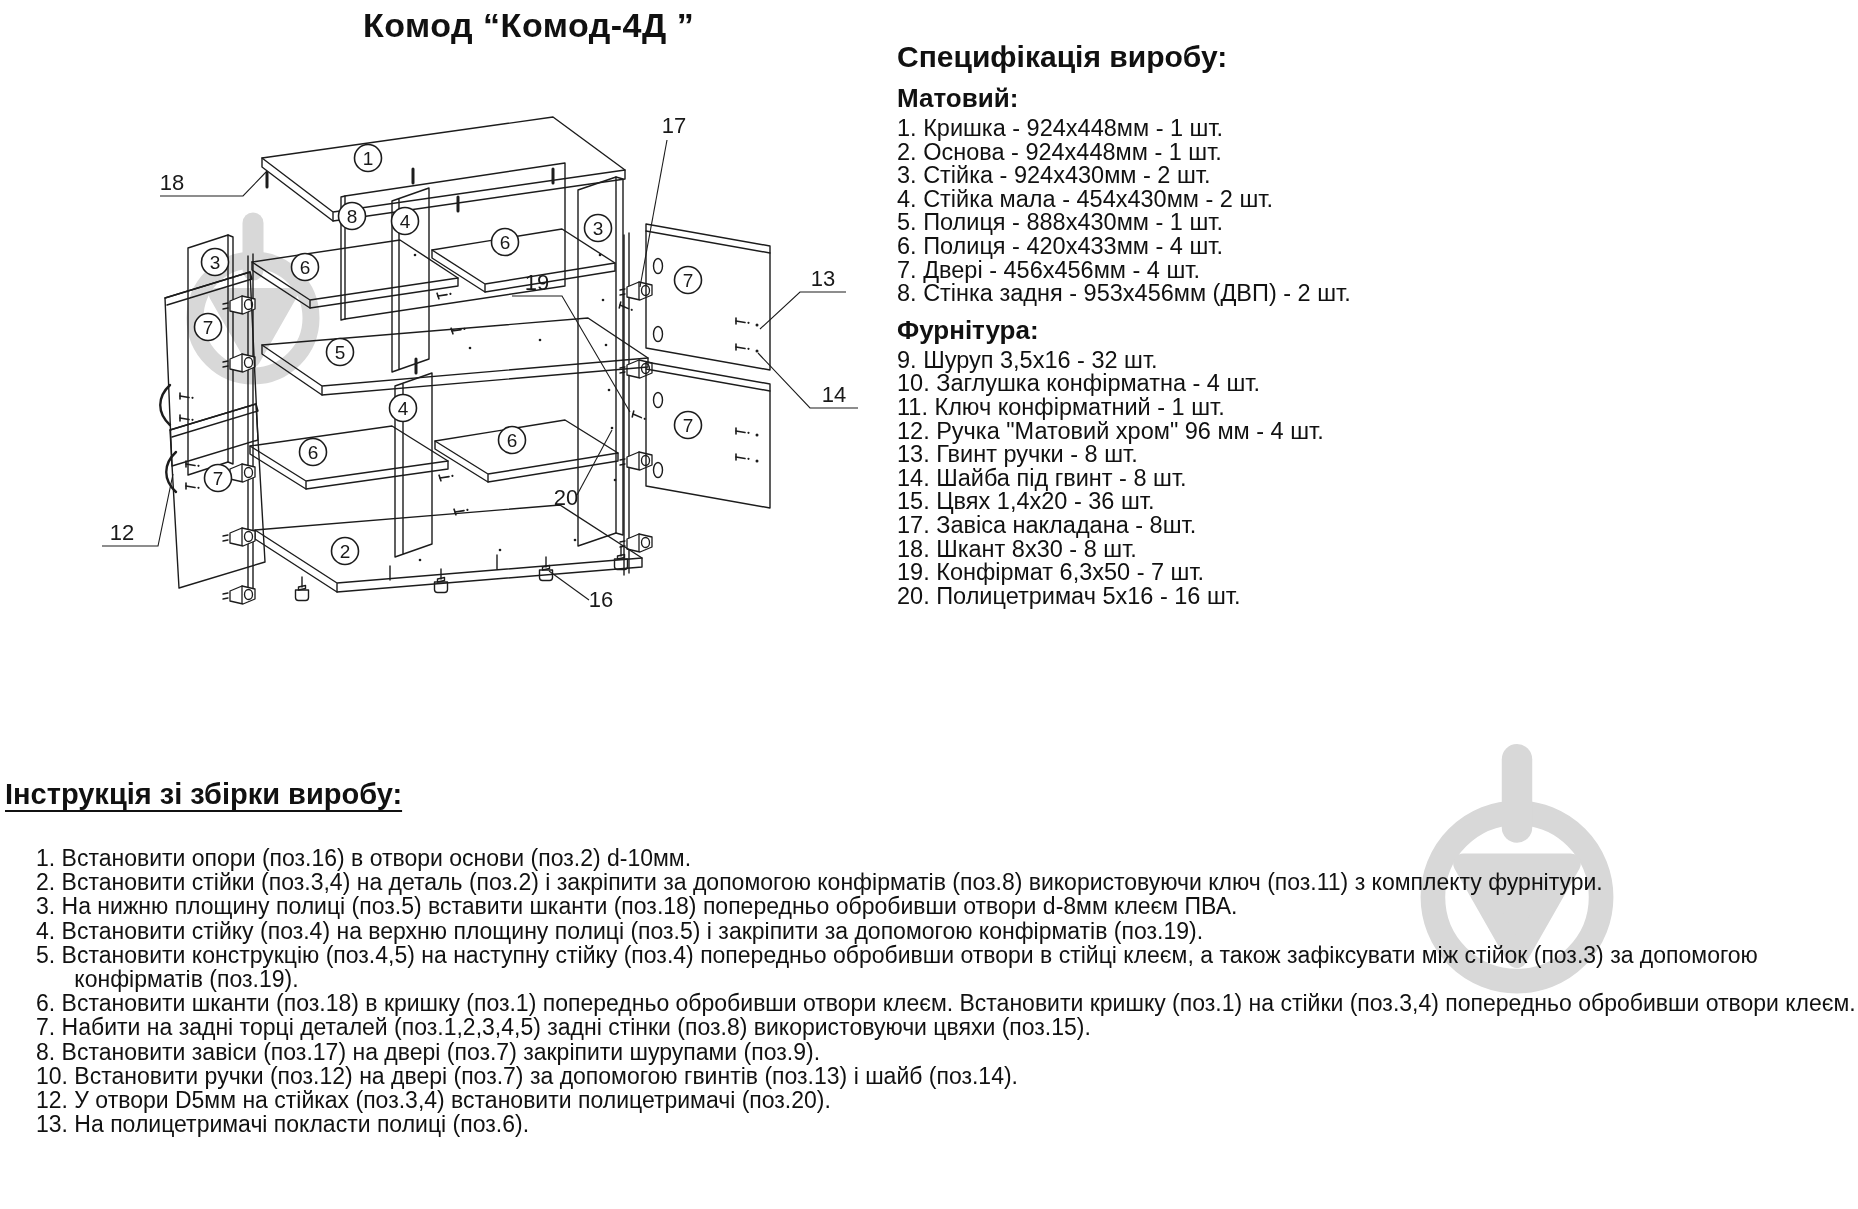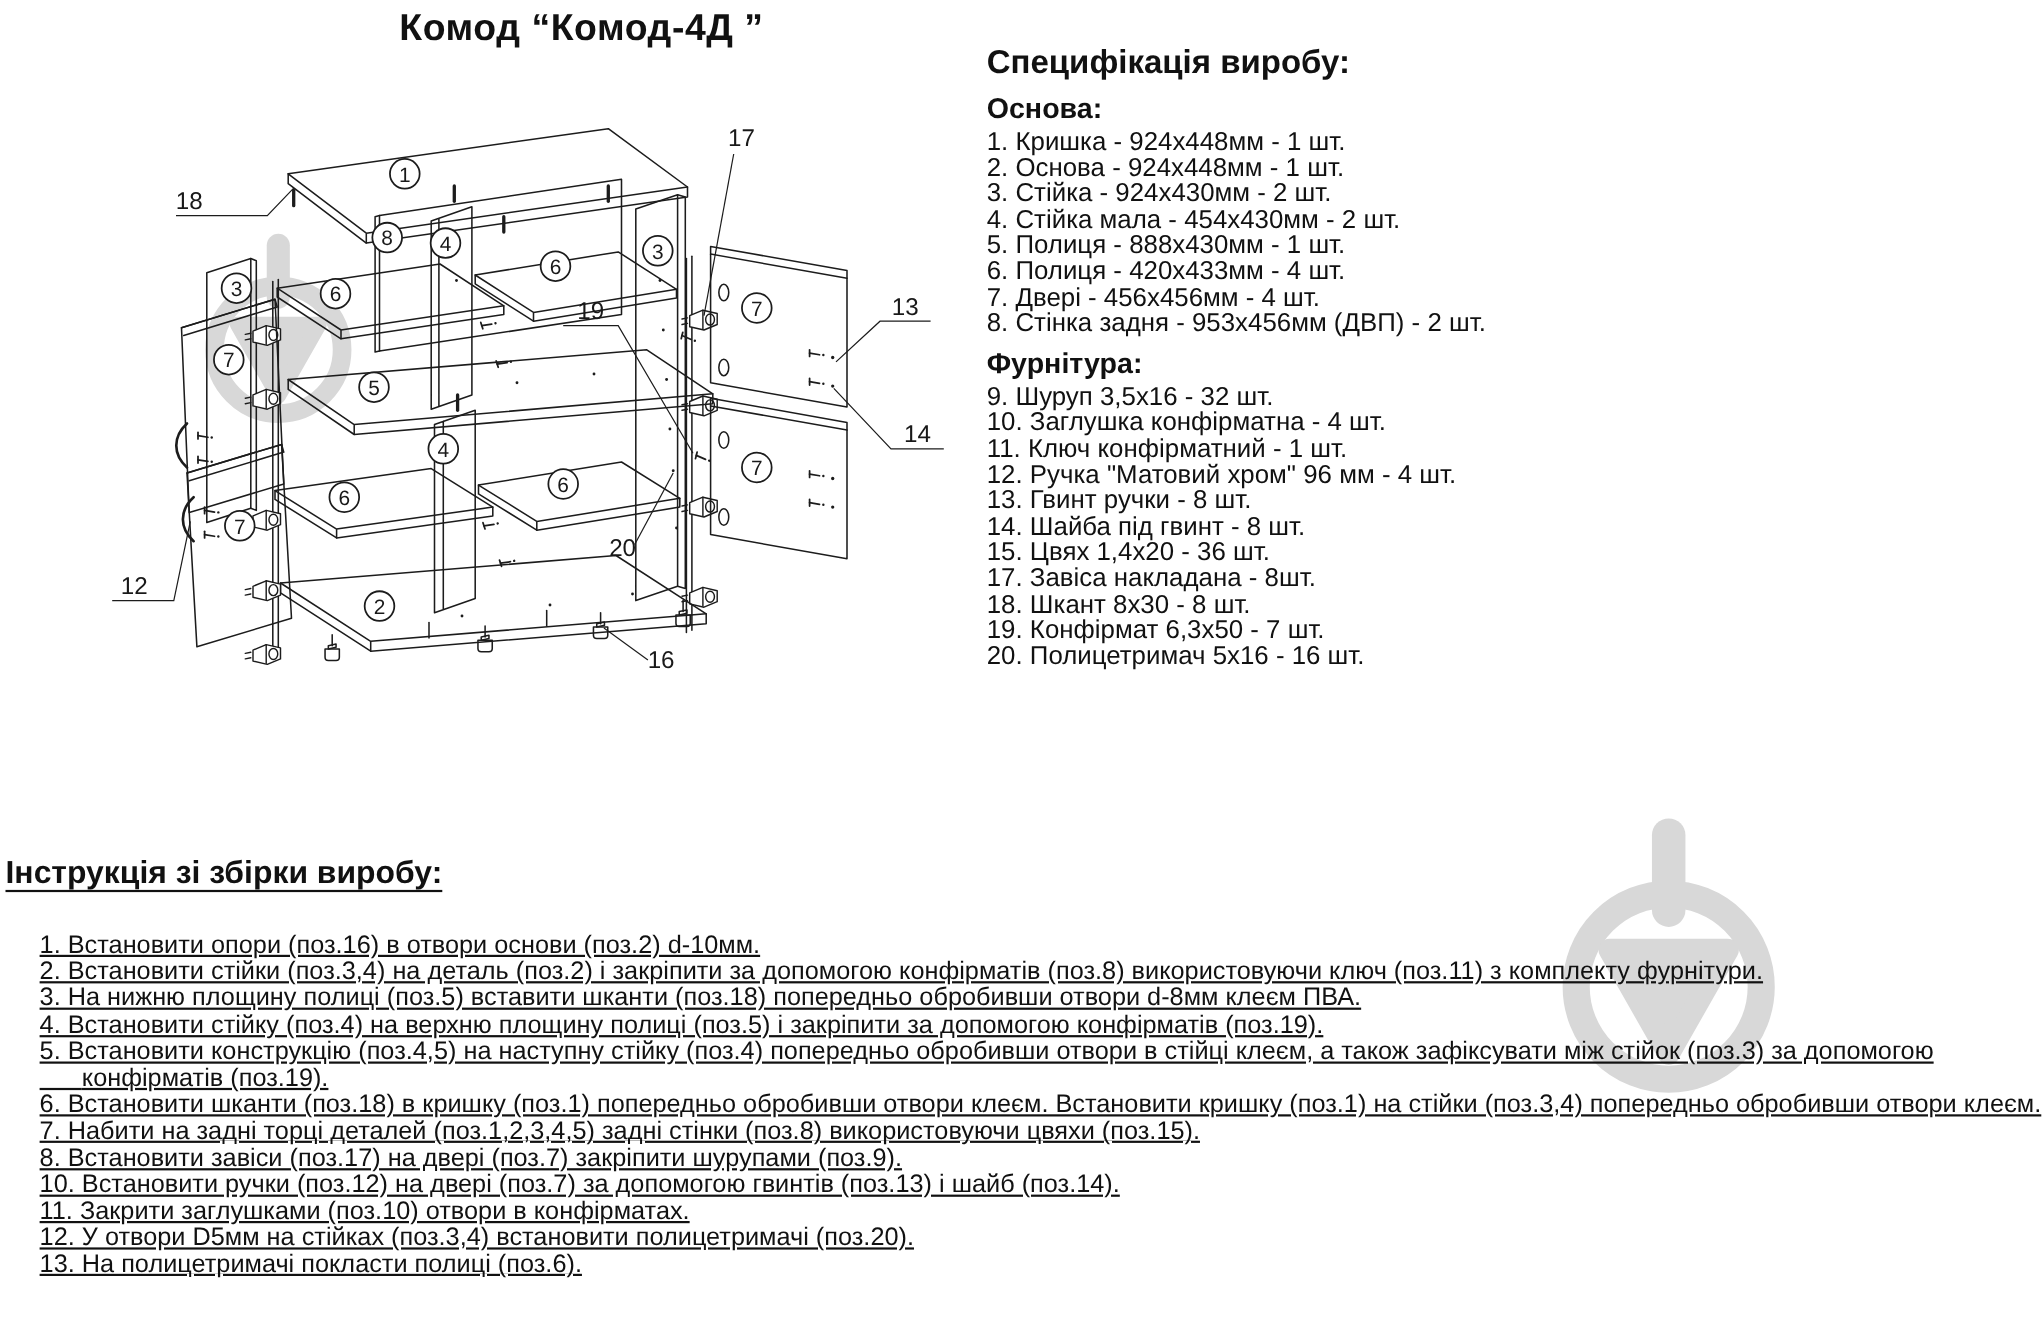--- a/index.html
+++ b/index.html
@@ -11,21 +11,21 @@
   .spec{left:897px;top:40px;width:600px;}
   .spec-heading{font-size:30px;font-weight:bold;
                 text-decoration-thickness:2px;text-underline-offset:5px;}
   .spec-sub{font-size:26px;font-weight:bold;margin-top:9px;}
   .spec-sub.hw{}
   .spec-item{font-size:23.5px;line-height:23.6px;}
   .spec-list{margin-top:3px;}
   .instr-heading{left:5px;top:764px;font-size:29px;font-weight:bold;text-decoration:underline;
                  text-decoration-thickness:2px;text-underline-offset:6px;margin-top:14px;}
   .steps{left:36px;top:846px;width:1820px;font-size:23px;line-height:24.2px;}
-  .step{white-space:pre-wrap;text-decoration:underline;}
+  .step{white-space:pre-wrap;}
   svg text{font-family:"Liberation Sans",sans-serif;stroke:none;fill:#191919;}
   svg .badge-num{font-size:19px;}
   svg .callout-num{font-size:22px;}
 </style>
 </head>
 <body>
 
 <div class="page">
 
   <svg class="layer" width="1858" height="1209" viewBox="0 0 1858 1209">
@@ -294,21 +294,21 @@
       <text class="callout-num" x="566" y="505" text-anchor="middle">20</text>
       <text class="callout-num" x="122" y="540" text-anchor="middle">12</text>
       <text class="callout-num" x="601" y="607" text-anchor="middle">16</text>
     </g>
   </svg>
 
   <div class="txt title">Комод “Комод-4Д ”</div>
 
   <div class="txt spec">
     <div class="spec-heading">Специфікація виробу:</div>
-    <div class="spec-sub">Основа:</div>
+    <div class="spec-sub">Матовий:</div>
     <div class="spec-list">
 
     <div class="spec-item">1. Кришка - 924х448мм - 1 шт.</div>
         <div class="spec-item">2. Основа - 924х448мм - 1 шт.</div>
         <div class="spec-item">3. Стійка - 924х430мм - 2 шт.</div>
         <div class="spec-item">4. Стійка мала - 454х430мм - 2 шт.</div>
         <div class="spec-item">5. Полиця - 888х430мм - 1 шт.</div>
         <div class="spec-item">6. Полиця - 420х433мм - 4 шт.</div>
         <div class="spec-item">7. Двері - 456х456мм - 4 шт.</div>
         <div class="spec-item">8. Стінка задня - 953х456мм (ДВП) - 2 шт.</div>
@@ -336,18 +336,17 @@
   <div class="step">1. Встановити опори (поз.16) в отвори основи (поз.2) d-10мм.</div>
       <div class="step">2. Встановити стійки (поз.3,4) на деталь (поз.2) і закріпити за допомогою конфірматів (поз.8) використовуючи ключ (поз.11) з комплекту фурнітури.</div>
       <div class="step">3. На нижню площину полиці (поз.5) вставити шканти (поз.18) попередньо обробивши отвори d-8мм клеєм ПВА.</div>
       <div class="step">4. Встановити стійку (поз.4) на верхню площину полиці (поз.5) і закріпити за допомогою конфірматів (поз.19).</div>
       <div class="step">5. Встановити конструкцію (поз.4,5) на наступну стійку (поз.4) попередньо обробивши отвори в стійці клеєм, а також зафіксувати між стійок (поз.3) за допомогою
       конфірматів (поз.19).</div>
       <div class="step">6. Встановити шканти (поз.18) в кришку (поз.1) попередньо обробивши отвори клеєм. Встановити кришку (поз.1) на стійки (поз.3,4) попередньо обробивши отвори клеєм.</div>
       <div class="step">7. Набити на задні торці деталей (поз.1,2,3,4,5) задні стінки (поз.8) використовуючи цвяхи (поз.15).</div>
       <div class="step">8. Встановити завіси (поз.17) на двері (поз.7) закріпити шурупами (поз.9).</div>
       <div class="step">10. Встановити ручки (поз.12) на двері (поз.7) за допомогою гвинтів (поз.13) і шайб (поз.14).</div>
-      <div class="step">11. Закрити заглушками (поз.10) отвори в конфірматах.</div>
       <div class="step">12. У отвори D5мм на стійках (поз.3,4) встановити полицетримачі (поз.20).</div>
       <div class="step">13. На полицетримачі покласти полиці (поз.6).</div>
     </div>
 
 </div>
 
 </body></html>

